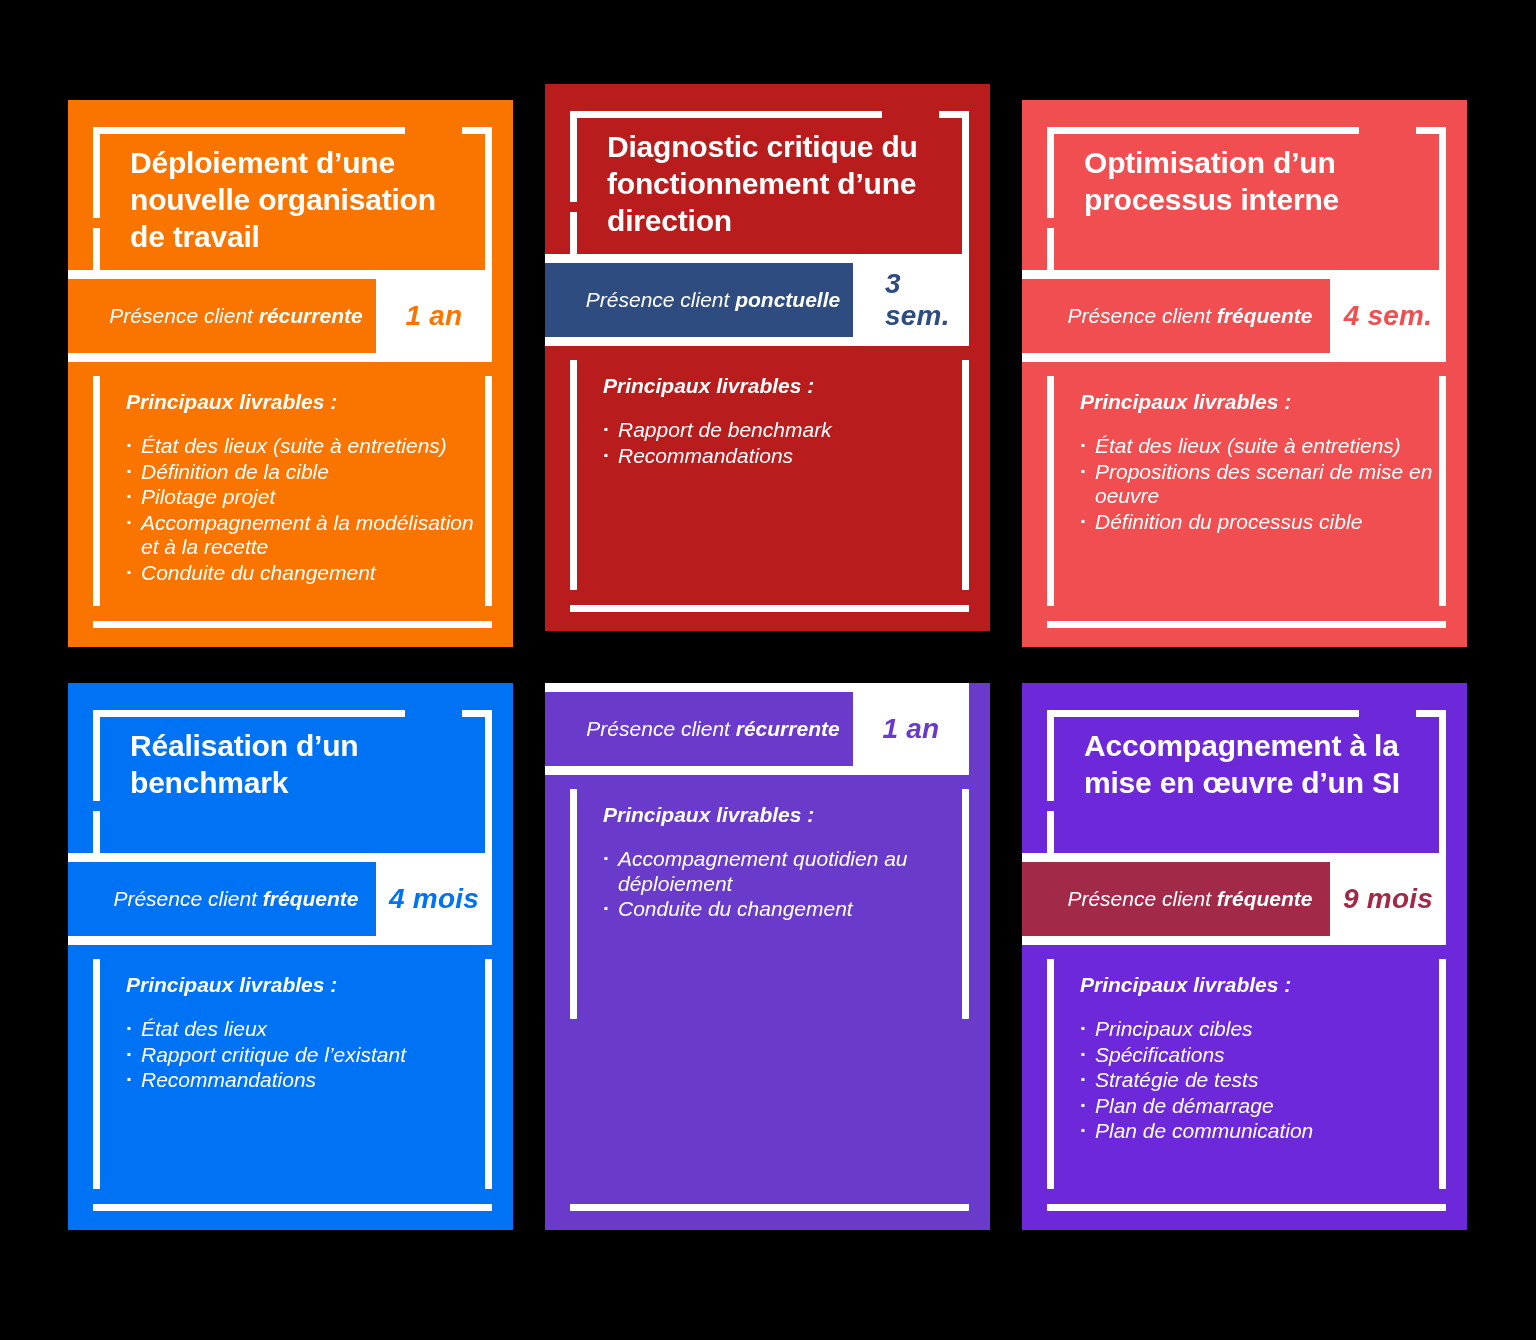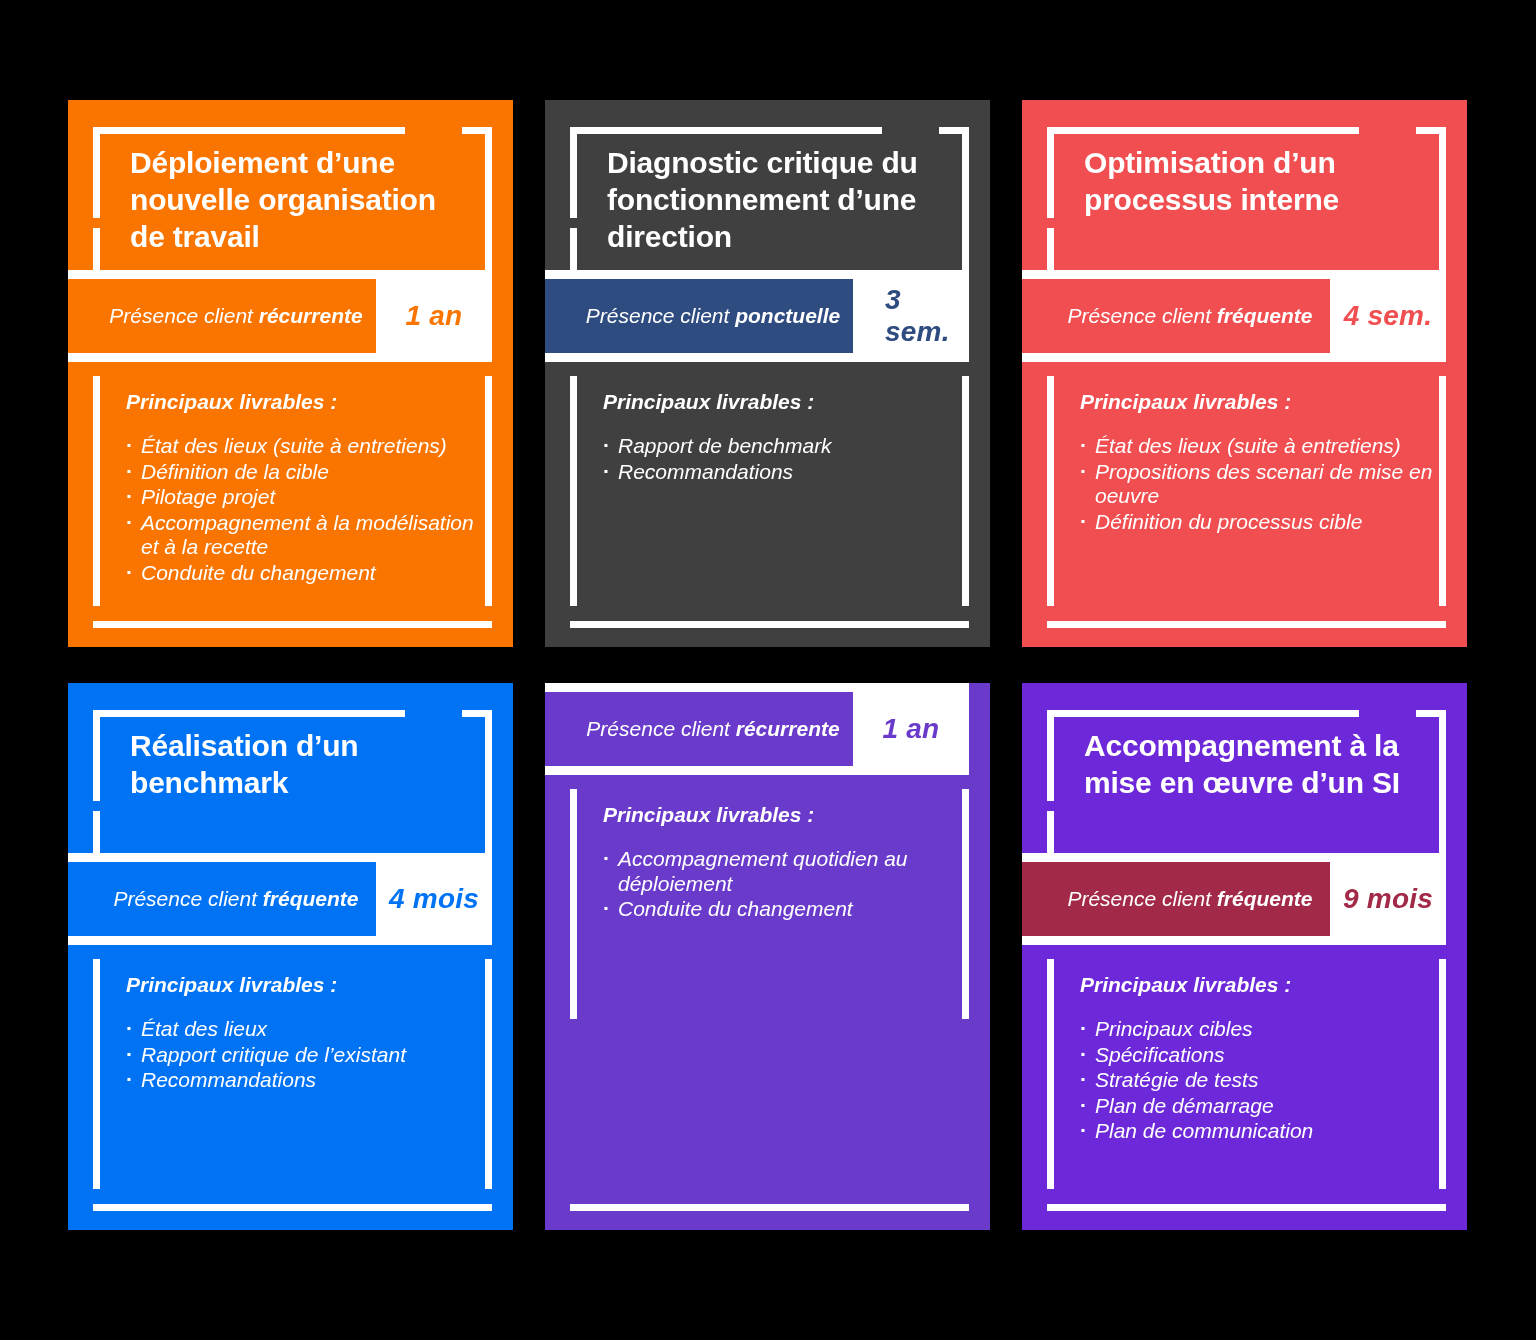--- a/index.html
+++ b/index.html
@@ -163,21 +163,21 @@
         <div class="deliv-head">Principaux livrables :</div>
         <ul class="deliv-list">
           <li>État des lieux (suite à entretiens)</li>
           <li>Définition de la cible</li>
           <li>Pilotage projet</li>
           <li>Accompagnement à la modélisation et à la recette</li>
           <li>Conduite du changement</li>
         </ul>
       </div>
     </div>
-    <div class="card" style="left: 545px; top: 100px; background: #404040;">
+    <div class="card" style="left: 545px; top: 84px; background: #b91c1c;">
       <div class="title-zone">
         <span class="brk t-long"></span>
         <span class="brk t-short"></span>
         <span class="brk l-up"></span>
         <span class="brk l-low"></span>
         <span class="brk r-v"></span>
         <div class="card-title">Diagnostic critique du fonctionnement d’une direction</div>
       </div>
       <div class="band-wrap">
         <div class="band-inner" style="background: rgb(46, 76, 128);">

